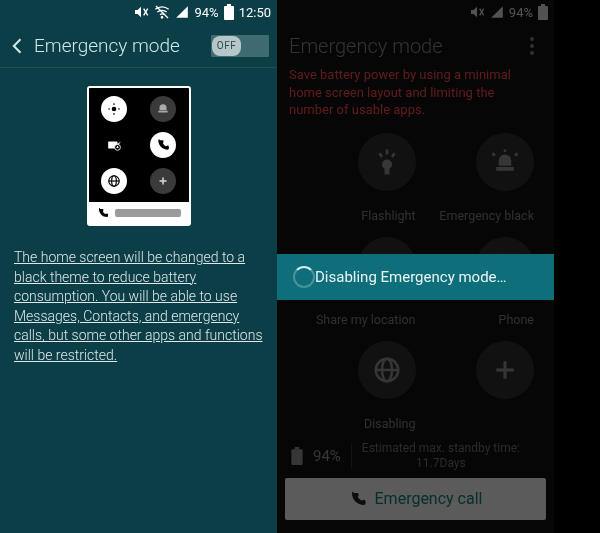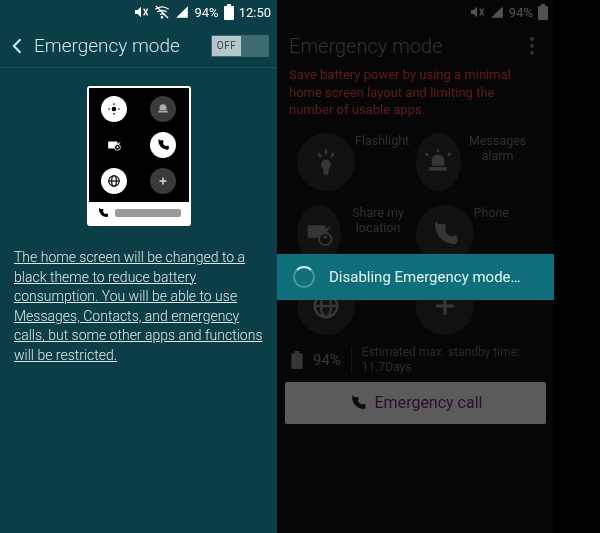--- a/index.html
+++ b/index.html
@@ -7,49 +7,49 @@
   .screens { display: flex; width: 554px; height: 533px; }
   .screen { width: 300px; height: 533px; position: relative; overflow: hidden; }
   
   .left { background: #0b3e47; color: #e0f0f2; }
   .statusbar { height: 24px; display: flex; align-items: center; justify-content: flex-end; gap: 5px; padding: 0 6px; font-size: 13px; color: #fff; }
   .statusbar svg { display: block; }
   .titlebar { height: 44px; display: flex; align-items: center; padding: 0 8px; border-bottom: 1px solid rgba(255,255,255,0.08); }
   .titlebar .back { width: 20px; height: 20px; margin-right: 6px; }
   .titlebar .title { font-size: 19px; font-weight: 300; color: #cfe8eb; flex: 1; }
   .toggle { width: 58px; height: 22px; background: #3e6a71; display: flex; position: relative; border-radius: 1px; }
-  .toggle .knob { width: 29px; height: 20px; background: #b7c6c8; margin: 1px; display: flex; align-items: center; justify-content: center; font-size: 10px; color: #2a4a4f; letter-spacing: 0.5px; }
+  .toggle .knob { width: 29px; height: 20px; background: #b7c6c8; margin: 1px; display: flex; align-items: center; justify-content: center; font-size: 10px; color: #2a4a4f; letter-spacing: 0.5px; border-radius: 8px; }
   .preview-wrap { display: flex; justify-content: center; padding: 18px 0 12px; }
   .preview { width: 104px; background: #000; border: 2px solid #fff; border-radius: 3px; padding: 8px 8px 0; }
   .preview-grid { display: grid; grid-template-columns: 1fr 1fr; gap: 10px 14px; justify-items: center; }
   .picon { width: 26px; height: 26px; border-radius: 50%; background: #fff; display: flex; align-items: center; justify-content: center; }
   .picon.dim { background: #3a3a3a; }
   .picon svg { width: 14px; height: 14px; }
   .preview-bar { margin: 8px -8px 0; height: 22px; background: #fff; display: flex; align-items: center; padding: 0 8px; gap: 6px; }
   .preview-bar .slug { flex: 1; height: 8px; background: #9a9a9a; border-radius: 2px; }
   .desc { padding: 10px 14px; font-size: 14px; line-height: 1.4; color: #dfe7e8; font-weight: 300; text-decoration: underline; }
   
   .right { background: #0f0f0f; color: #9a9a9a; }
   .right .statusbar { color: #d0d0d0; }
   .right-header { display: flex; align-items: center; padding: 10px 12px 4px; }
   .right-header .title { font-size: 20px; font-weight: 300; color: #808080; flex: 1; }
   .right-header .more { width: 20px; display: flex; flex-direction: column; align-items: center; gap: 3px; }
   .right-header .more span { width: 4px; height: 4px; background: #7a7a7a; border-radius: 50%; }
   .right .subdesc { padding: 4px 12px 10px; font-size: 13px; line-height: 1.35; color: #ef4444; }
   .app-grid { display: grid; grid-template-columns: 1fr 1fr; padding: 4px 20px 0; row-gap: 14px; }
-  .app { display: flex; flex-direction: row; align-items: flex-start; gap: 0; }
+  .app { display: flex; flex-direction: column; align-items: flex-end; gap: 17px; }
   .app .circ { width: 58px; height: 58px; border-radius: 50%; background: #2b2b2b; display: flex; align-items: center; justify-content: center; }
   .app .circ svg { width: 30px; height: 30px; }
   .app .lbl { font-size: 12.5px; color: #787878; text-align: center; line-height: 1.2; }
   .batrow { display: flex; align-items: center; padding: 10px 14px 6px; gap: 10px; font-size: 12px; color: #6a6a6a; }
   .batrow .divider { width: 1px; height: 26px; background: #333; }
-  .batrow .est { line-height: 1.3; }
-  .ecall { margin: 0 8px 8px; height: 42px; background: #e4e4e4; color: #701a75; display: flex; align-items: center; justify-content: center; font-size: 16px; border-radius: 2px; gap: 8px; }
+  .batrow .est { line-height: 1.3; text-align: center; }
+  .ecall { margin: 0 8px 8px; height: 42px; background: #e4e4e4; color: #0f766e; display: flex; align-items: center; justify-content: center; font-size: 16px; border-radius: 2px; gap: 8px; }
   .dim-overlay { position: absolute; inset: 0; background: rgba(0,0,0,0.6); pointer-events: none; }
-  .toast { position: absolute; left: 0; right: 0; top: 254px; height: 46px; background: #0e6e7a; color: #e9f6f7; display: flex; align-items: center; padding: 0 16px; gap: 14px; font-size: 15px; }
+  .toast { position: absolute; left: 0; right: 0; top: 254px; height: 46px; background: #0e6e7a; color: #e9f6f7; display: flex; align-items: center; padding: 0 16px; font-size: 15px; }
   .spinner { width: 22px; height: 22px; border: 2px solid rgba(255,255,255,0.25); border-top-color: #cfeef1; border-radius: 50%; }
 </style>
 </head>
 <body>
 
 <div class="screens">
 
   <div class="screen left">
     <div class="statusbar">
       <svg width="16" height="16" viewBox="0 0 24 24" fill="#fff">
@@ -180,21 +180,21 @@
         <div class="lbl">Flashlight</div>
       </div>
       <div class="app">
         <div class="circ">
             <svg viewBox="0 0 24 24" fill="#888">
               <path d="M12 6a5 5 0 0 1 5 5v4H7v-4a5 5 0 0 1 5-5z"></path>
               <rect x="5" y="16" width="14" height="3"></rect>
               <path d="M4 7l-2-2M20 7l2-2M12 2v2" stroke="#888" stroke-width="2"></path>
             </svg>
           </div>
-        <div class="lbl">Messages alarm</div>
+        <div class="lbl">Emergency black</div>
       </div>
       <div class="app">
         <div class="circ">
             <svg viewBox="0 0 24 24" fill="#888">
               <rect x="3" y="5" width="14" height="10" rx="1"></rect>
               <polygon points="17,8 22,5 17,12"></polygon>
               <circle cx="17" cy="16" r="5" fill="#2b2b2b" stroke="#888" stroke-width="1.5"></circle>
               <circle cx="17" cy="14.5" r="1.3" fill="#888"></circle>
             </svg>
           </div>

